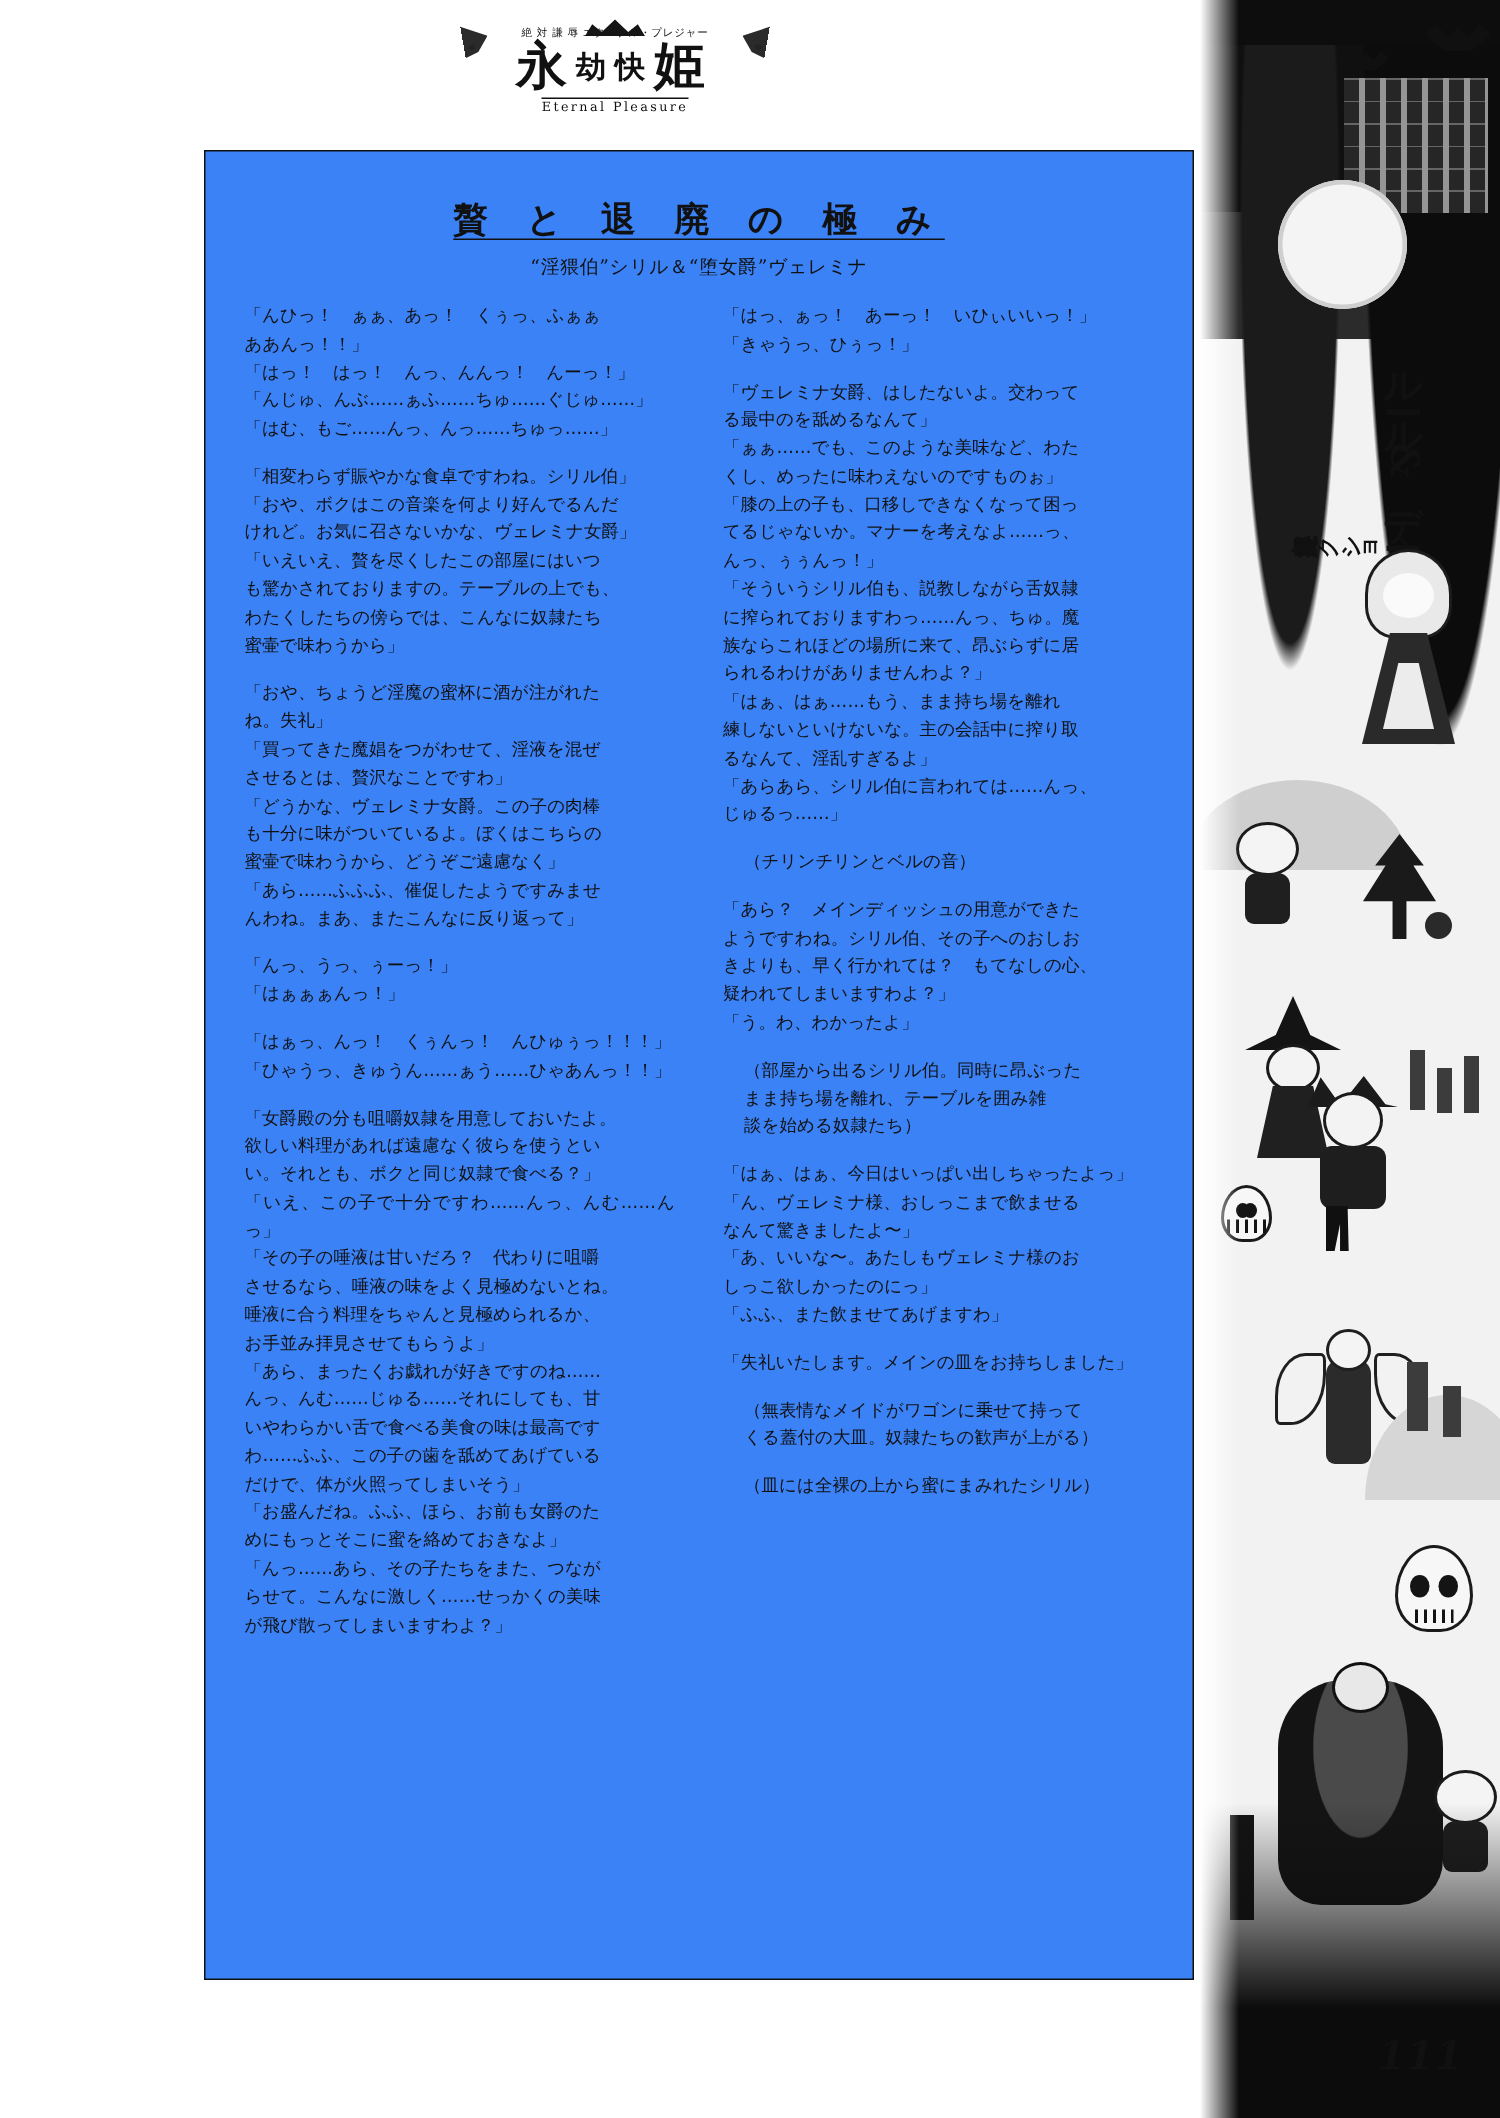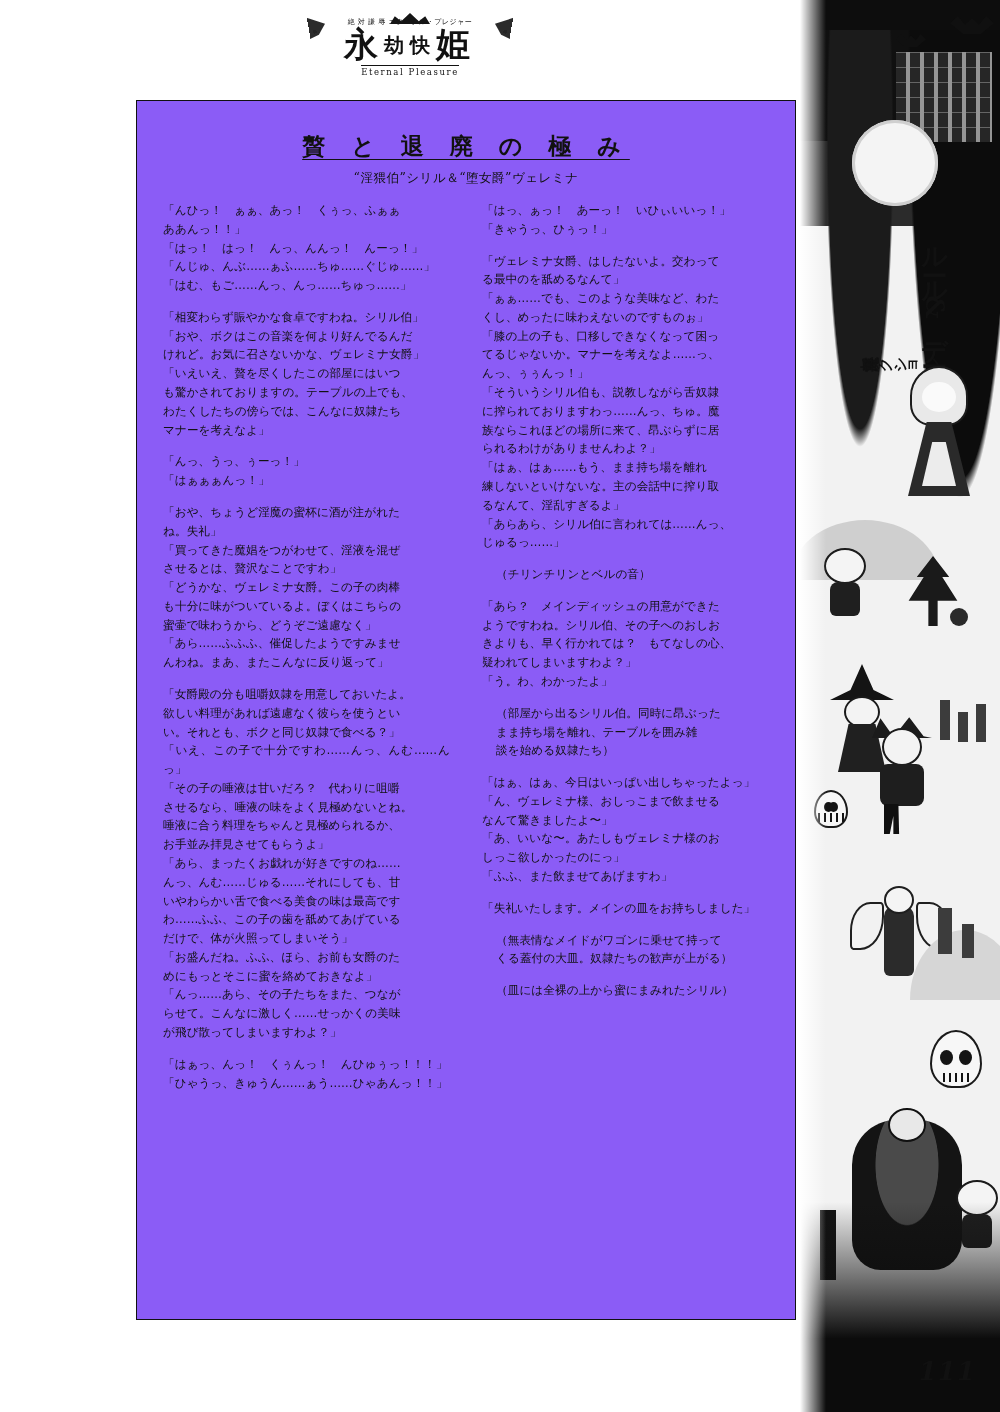--- a/index.html
+++ b/index.html
@@ -88,21 +88,21 @@
   }
 
   
   .page-frame {
     position: absolute;
     top: 100px;
     left: 136px;
     width: 660px;
     height: 1220px;
     border: 1.6px solid #111;
-    background: #8b5cf6;
+    background: #3b82f6;
     padding: 22px 26px 20px 26px;
   }
   .title-block { text-align: center; }
   .article-title {
     font-family: "DejaVu Serif", serif;
     font-weight: bold;
     font-size: 23px;
     letter-spacing: 9px;
     color: #111;
     margin: 8px 0 2px 0;
@@ -439,36 +439,40 @@
           <span>「んじゅ、んぶ……ぁふ……ちゅ……ぐじゅ……」</span>
           <span>「はむ、もご……んっ、んっ……ちゅっ……」</span>
         </div>
         <div class="para">
           <span>「相変わらず賑やかな食卓ですわね。シリル伯」</span>
           <span>「おや、ボクはこの音楽を何より好んでるんだ</span>
           <span>けれど。お気に召さないかな、ヴェレミナ女爵」</span>
           <span>「いえいえ、贅を尽くしたこの部屋にはいつ</span>
           <span>も驚かされておりますの。テーブルの上でも、</span>
           <span>わたくしたちの傍らでは、こんなに奴隷たち</span>
-          <span>マナーを考えなよ」</span>
-        </div>
-        <div class="para">
-          <span>「んっ、うっ、ぅーっ！」</span>
-          <span>「はぁぁぁんっ！」</span>
+          <span>蜜壷で味わうから」</span>
         </div>
         <div class="para">
           <span>「おや、ちょうど淫魔の蜜杯に酒が注がれた</span>
           <span>ね。失礼」</span>
           <span>「買ってきた魔娼をつがわせて、淫液を混ぜ</span>
           <span>させるとは、贅沢なことですわ」</span>
           <span>「どうかな、ヴェレミナ女爵。この子の肉棒</span>
           <span>も十分に味がついているよ。ぼくはこちらの</span>
           <span>蜜壷で味わうから、どうぞご遠慮なく」</span>
           <span>「あら……ふふふ、催促したようですみませ</span>
           <span>んわね。まあ、またこんなに反り返って」</span>
+        </div>
+        <div class="para">
+          <span>「んっ、うっ、ぅーっ！」</span>
+          <span>「はぁぁぁんっ！」</span>
+        </div>
+        <div class="para">
+          <span>「はぁっ、んっ！　くぅんっ！　んひゅぅっ！！！」</span>
+          <span>「ひゃうっ、きゅうん……ぁう……ひゃあんっ！！」</span>
         </div>
         <div class="para">
           <span>「女爵殿の分も咀嚼奴隷を用意しておいたよ。</span>
           <span>欲しい料理があれば遠慮なく彼らを使うとい</span>
           <span>い。それとも、ボクと同じ奴隷で食べる？」</span>
           <span>「いえ、この子で十分ですわ……んっ、んむ……んっ」</span>
           <span>「その子の唾液は甘いだろ？　代わりに咀嚼</span>
           <span>させるなら、唾液の味をよく見極めないとね。</span>
           <span>唾液に合う料理をちゃんと見極められるか、</span>
           <span>お手並み拝見させてもらうよ」</span>
@@ -476,24 +480,20 @@
           <span>んっ、んむ……じゅる……それにしても、甘</span>
           <span>いやわらかい舌で食べる美食の味は最高です</span>
           <span>わ……ふふ、この子の歯を舐めてあげている</span>
           <span>だけで、体が火照ってしまいそう」</span>
           <span>「お盛んだね。ふふ、ほら、お前も女爵のた</span>
           <span>めにもっとそこに蜜を絡めておきなよ」</span>
           <span>「んっ……あら、その子たちをまた、つなが</span>
           <span>らせて。こんなに激しく……せっかくの美味</span>
           <span>が飛び散ってしまいますわよ？」</span>
         </div>
-        <div class="para">
-          <span>「はぁっ、んっ！　くぅんっ！　んひゅぅっ！！！」</span>
-          <span>「ひゃうっ、きゅうん……ぁう……ひゃあんっ！！」</span>
-        </div>
       </div>
     <div class="column" id="col-right">
         <div class="para">
           <span>「はっ、ぁっ！　あーっ！　いひぃいいっ！」</span>
           <span>「きゃうっ、ひぅっ！」</span>
         </div>
         <div class="para">
           <span>「ヴェレミナ女爵、はしたないよ。交わって</span>
           <span>る最中のを舐めるなんて」</span>
           <span>「ぁぁ……でも、このような美味など、わた</span>

